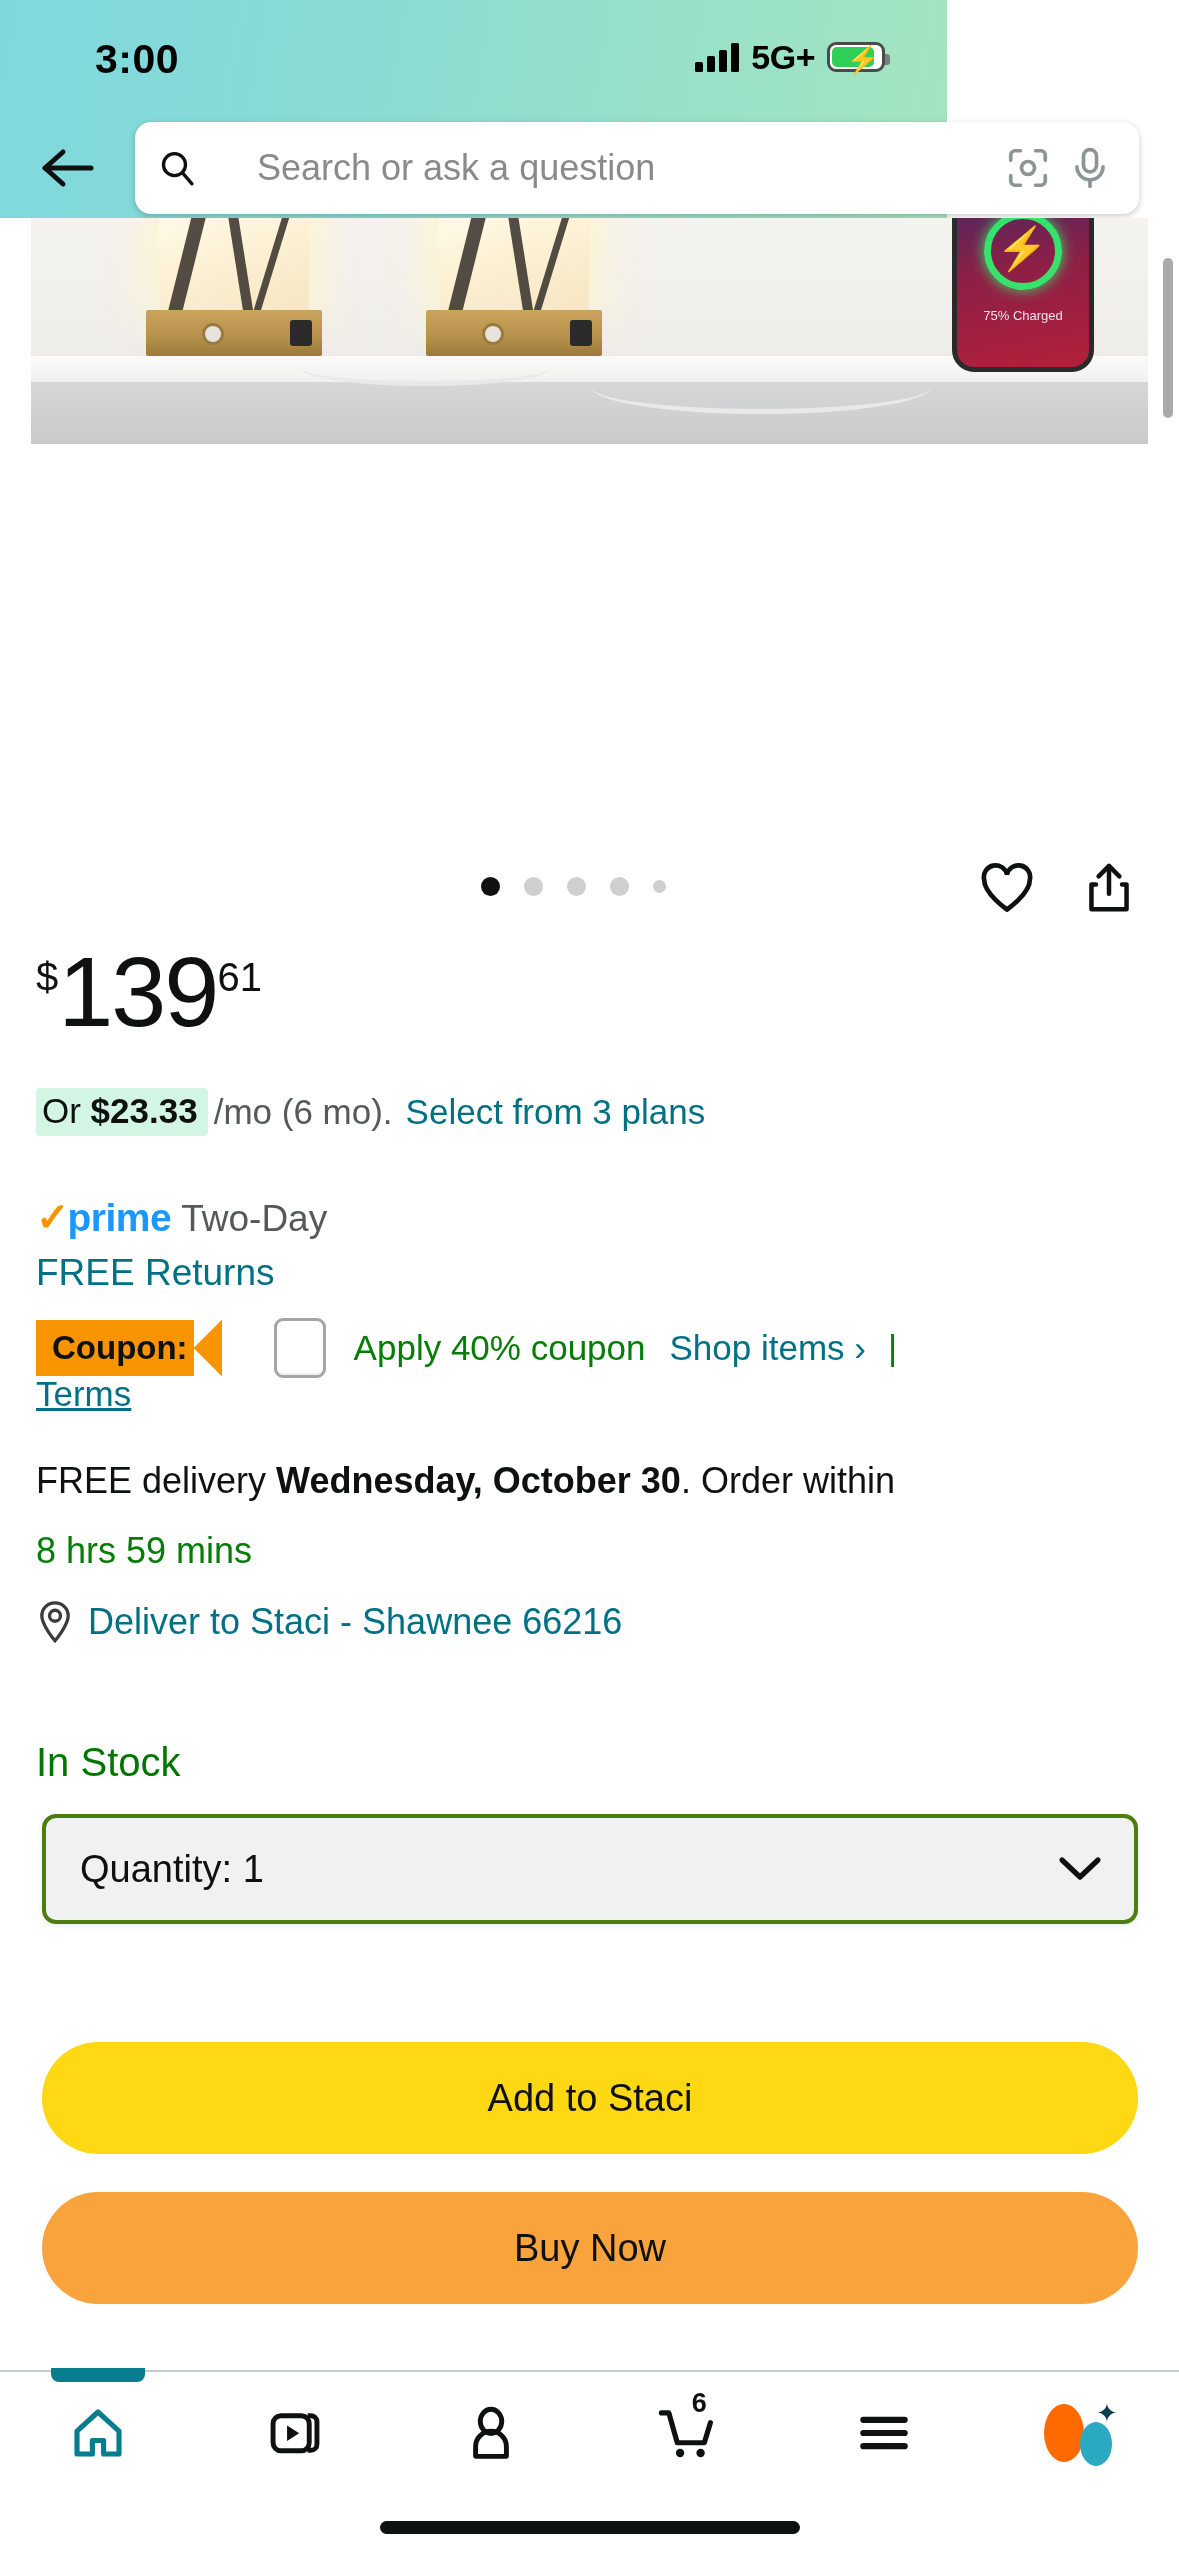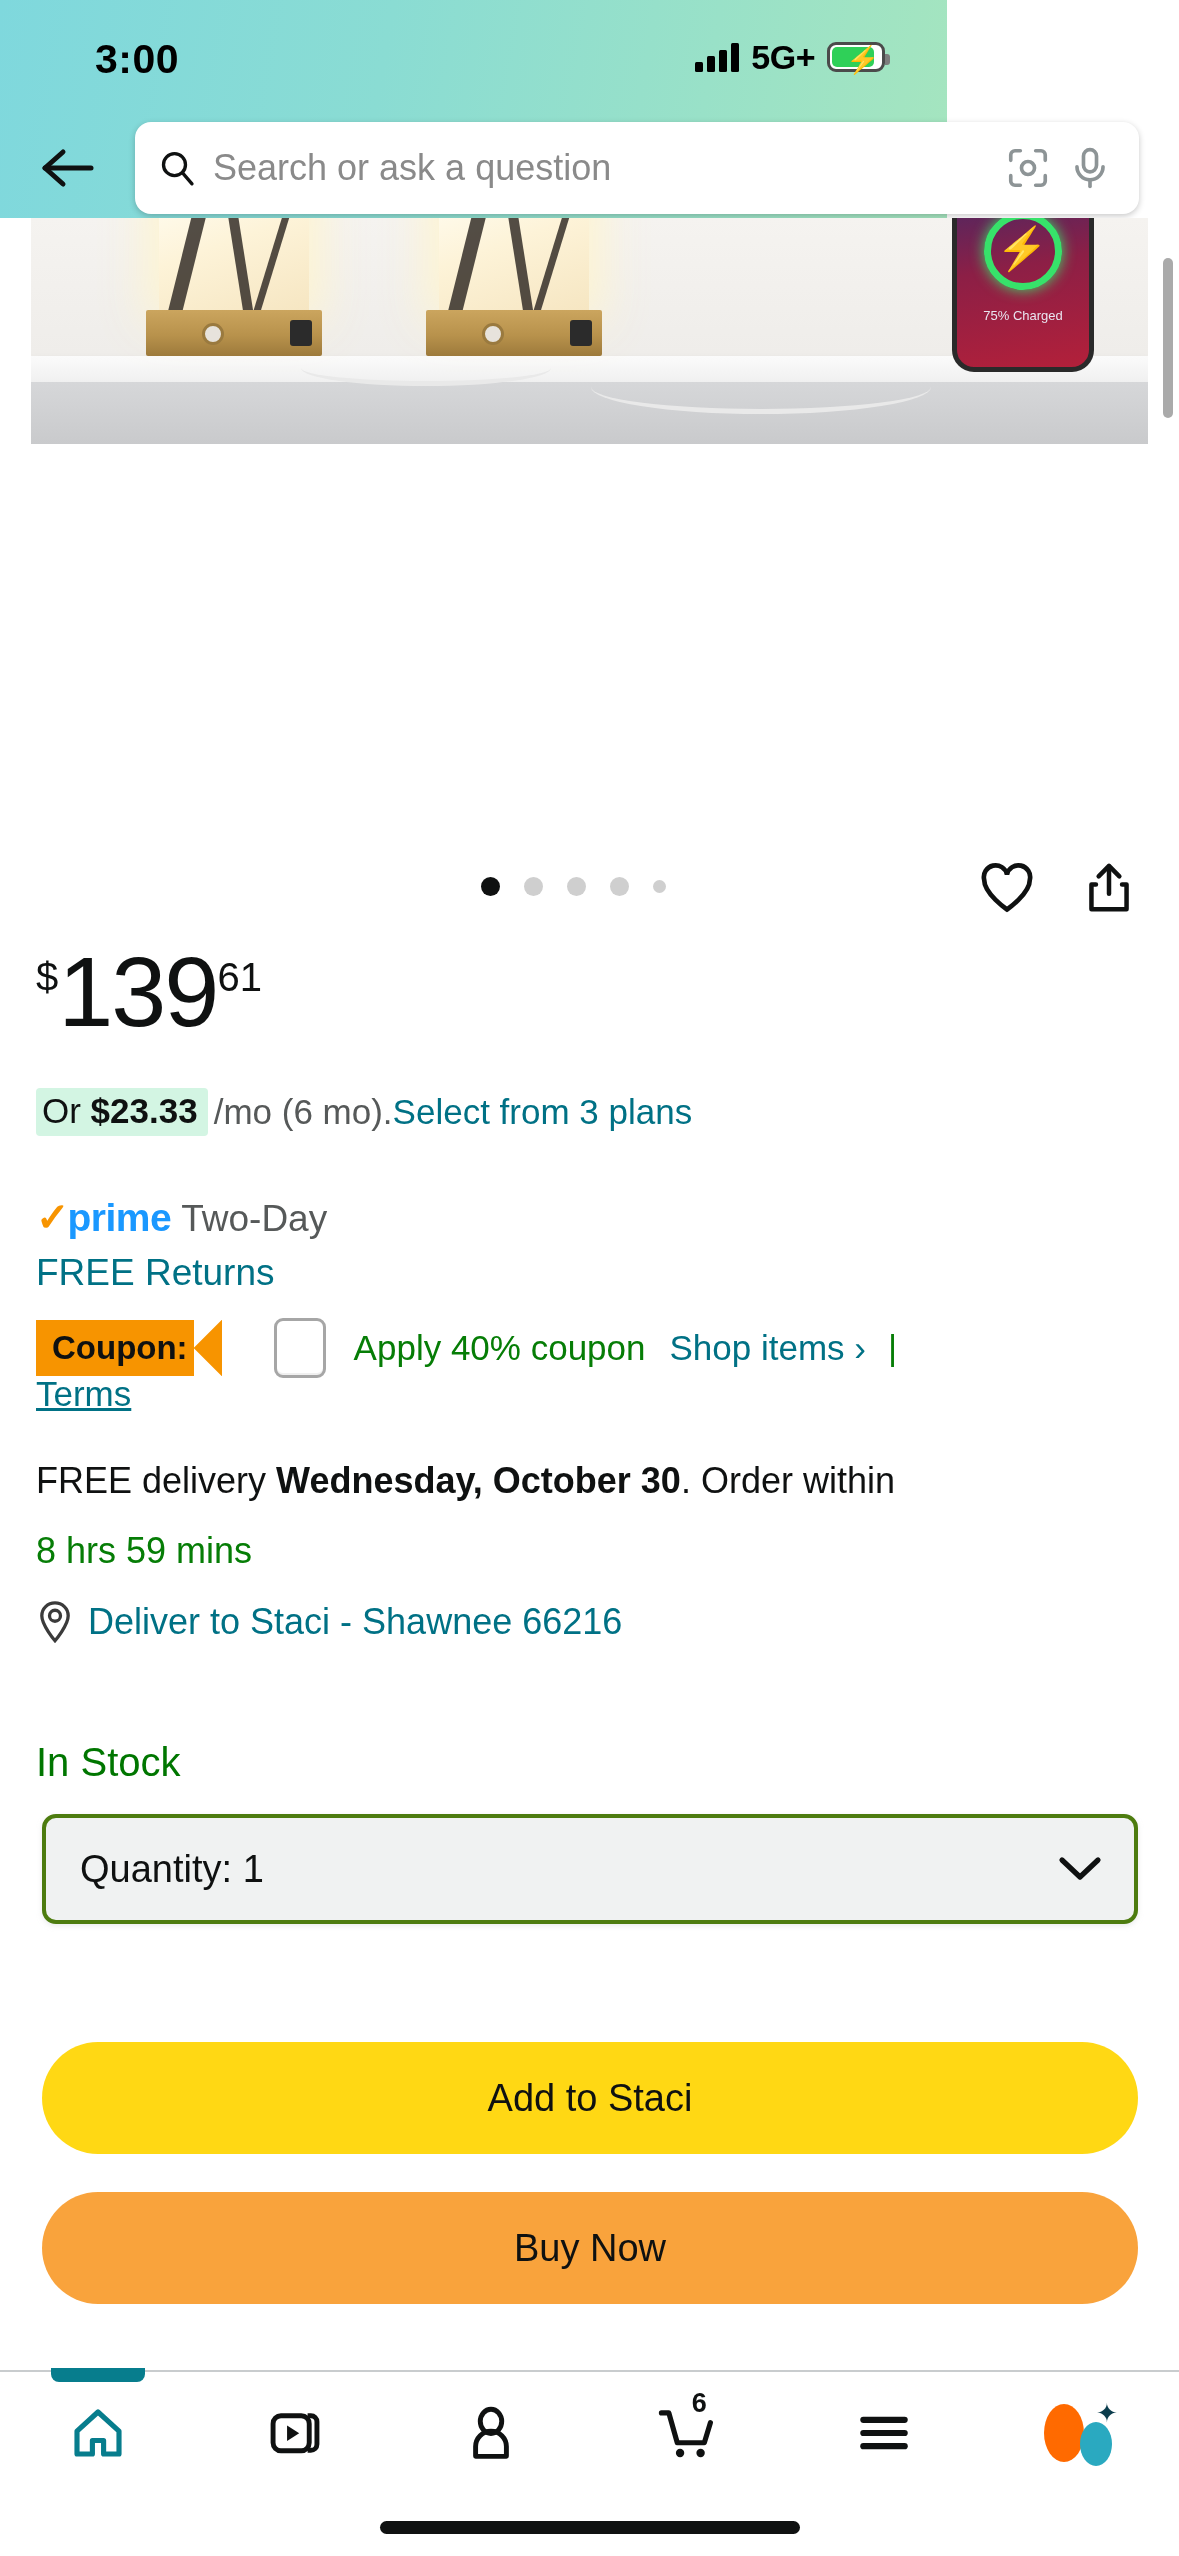--- a/index.html
+++ b/index.html
@@ -59,21 +59,21 @@
   .back-btn {
     width: 135px; height: 92px; display:flex; align-items:center; justify-content:center;
   }
   .search-box {
     flex: 1; margin-right: 40px; height: 92px; background: #ffffff;
     border-radius: 16px; display: flex; align-items: center;
     box-shadow: 0 2px 6px rgba(0,0,0,0.22);
     padding: 0 26px 0 22px; gap: 16px;
   }
   .search-ph {
-    flex: 1; font-size: 36px; color: #8a8a8a; white-space: nowrap; overflow: hidden;
+    flex: 1; font-size: 36px; color: #8a8a8a; white-space: nowrap; overflow: hidden; margin-left: 44px;
   }
   .icon-btn { display:flex; align-items:center; justify-content:center; }
 
   
   .gallery {
     position: absolute; top: 218px; left: 0; width: 1179px; height: 226px;
     overflow: hidden; background: #fff;
   }
   .gallery-inner {
     position: absolute; left: 31px; top: 0; width: 1117px; height: 226px;
@@ -159,21 +159,21 @@
   .price .whole { font-size: 99px; line-height: 104px; letter-spacing: -2px; }
   .price .frac { font-size: 40px; line-height: 54px; margin-top: 10px; }
 
   .row { position: absolute; left: 36px; }
 
   .installment { top: 1088px; font-size: 35px; color: #565959; display: flex; align-items: center; white-space: nowrap; }
   .installment .hl {
     background: #d3f5e3; color: #0f1111; padding: 3px 10px 5px 6px; border-radius: 4px; margin-right: 6px;
   }
   .installment .hl b { font-weight: bold; }
-  .installment .lnk { color: #007185; margin-left: 0; }
+  .installment .lnk { color: #007185; margin-left: 13px; }
 
   .prime-line { top: 1196px; display: flex; align-items: baseline; gap: 0px; }
   .prime-badge { display: inline-flex; align-items: baseline; }
   .prime-check { color: #f79400; font-size: 40px; font-weight: bold; line-height: 40px; margin-right: -2px; }
   .prime-word { color: #1a98ff; font-size: 39px; font-weight: bold; letter-spacing: -0.5px; }
   .prime-sub { color: #565959; font-size: 37px; margin-left: 10px; }
 
   .free-returns { top: 1252px; color: #007185; font-size: 37px; }
 
   

